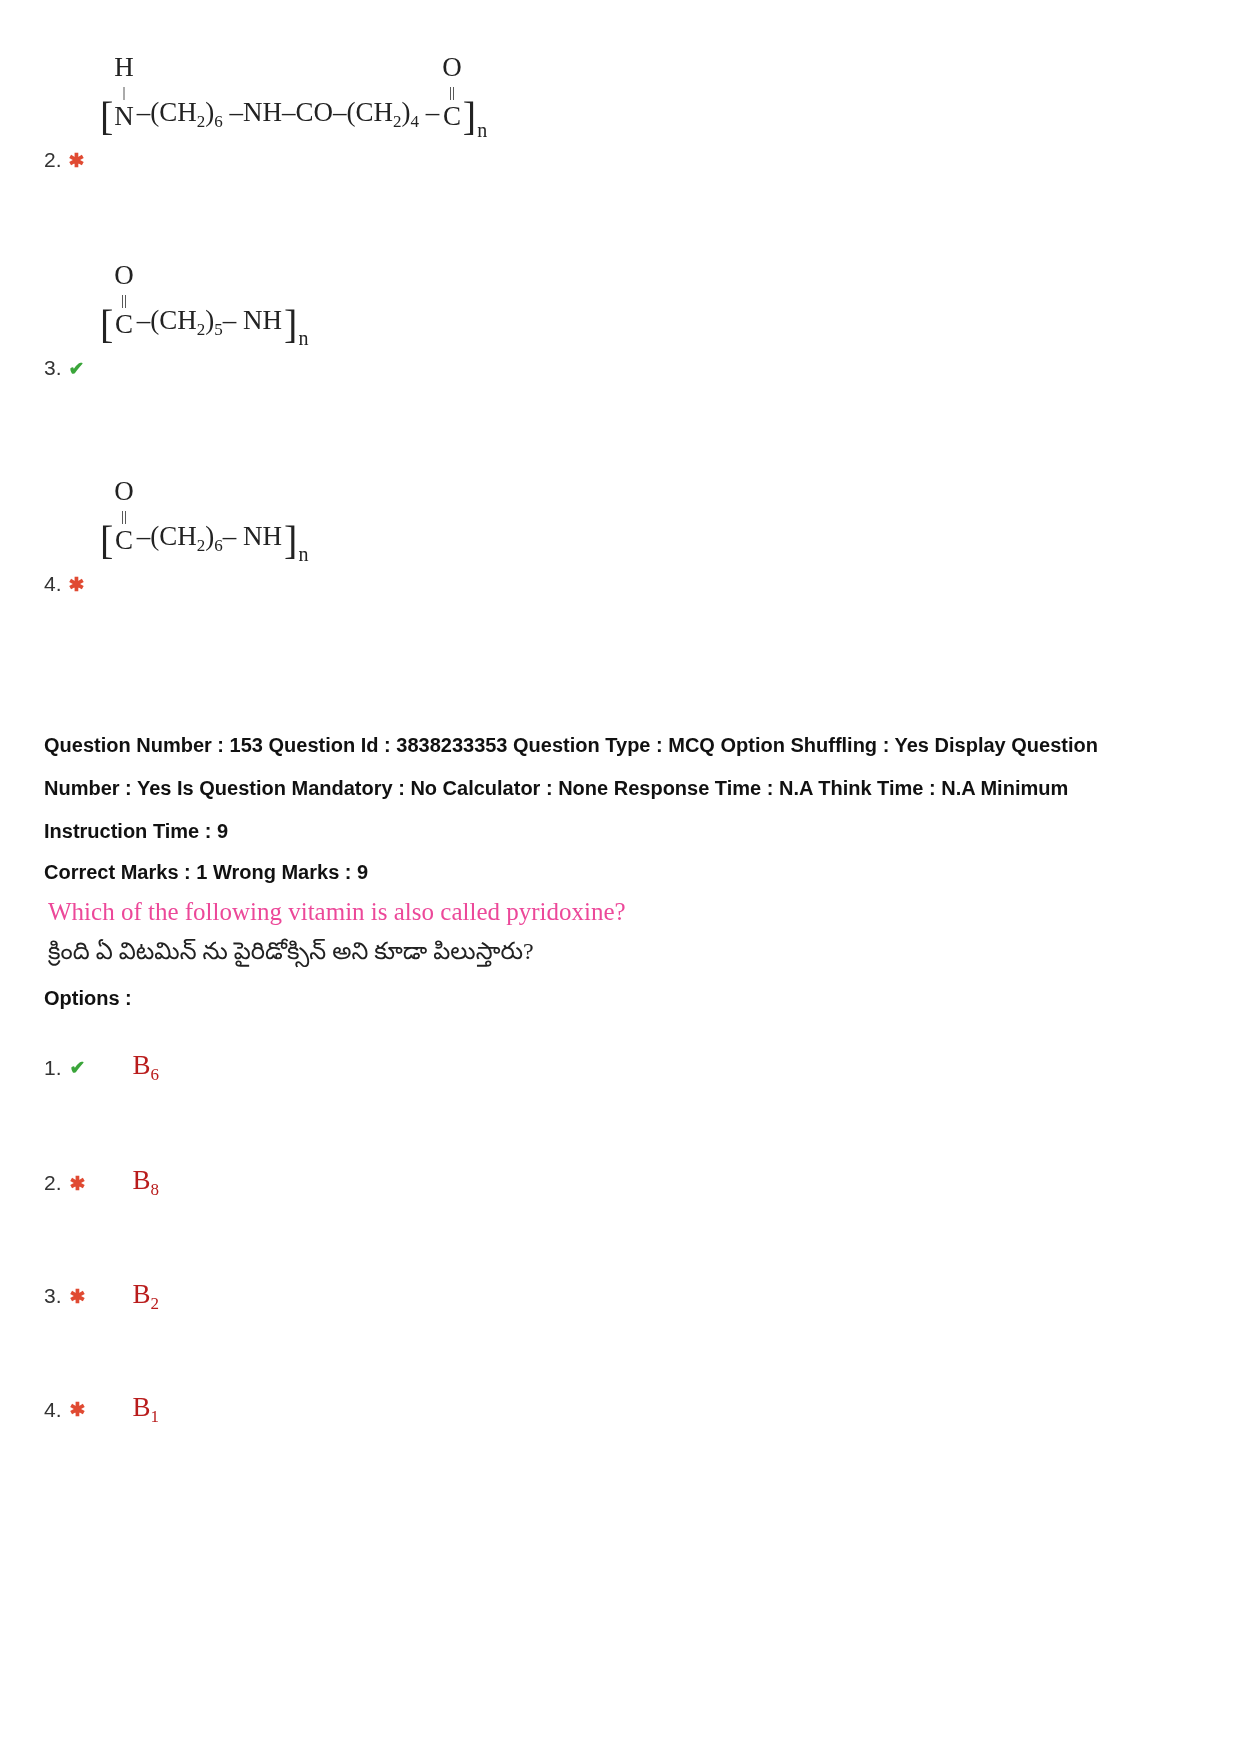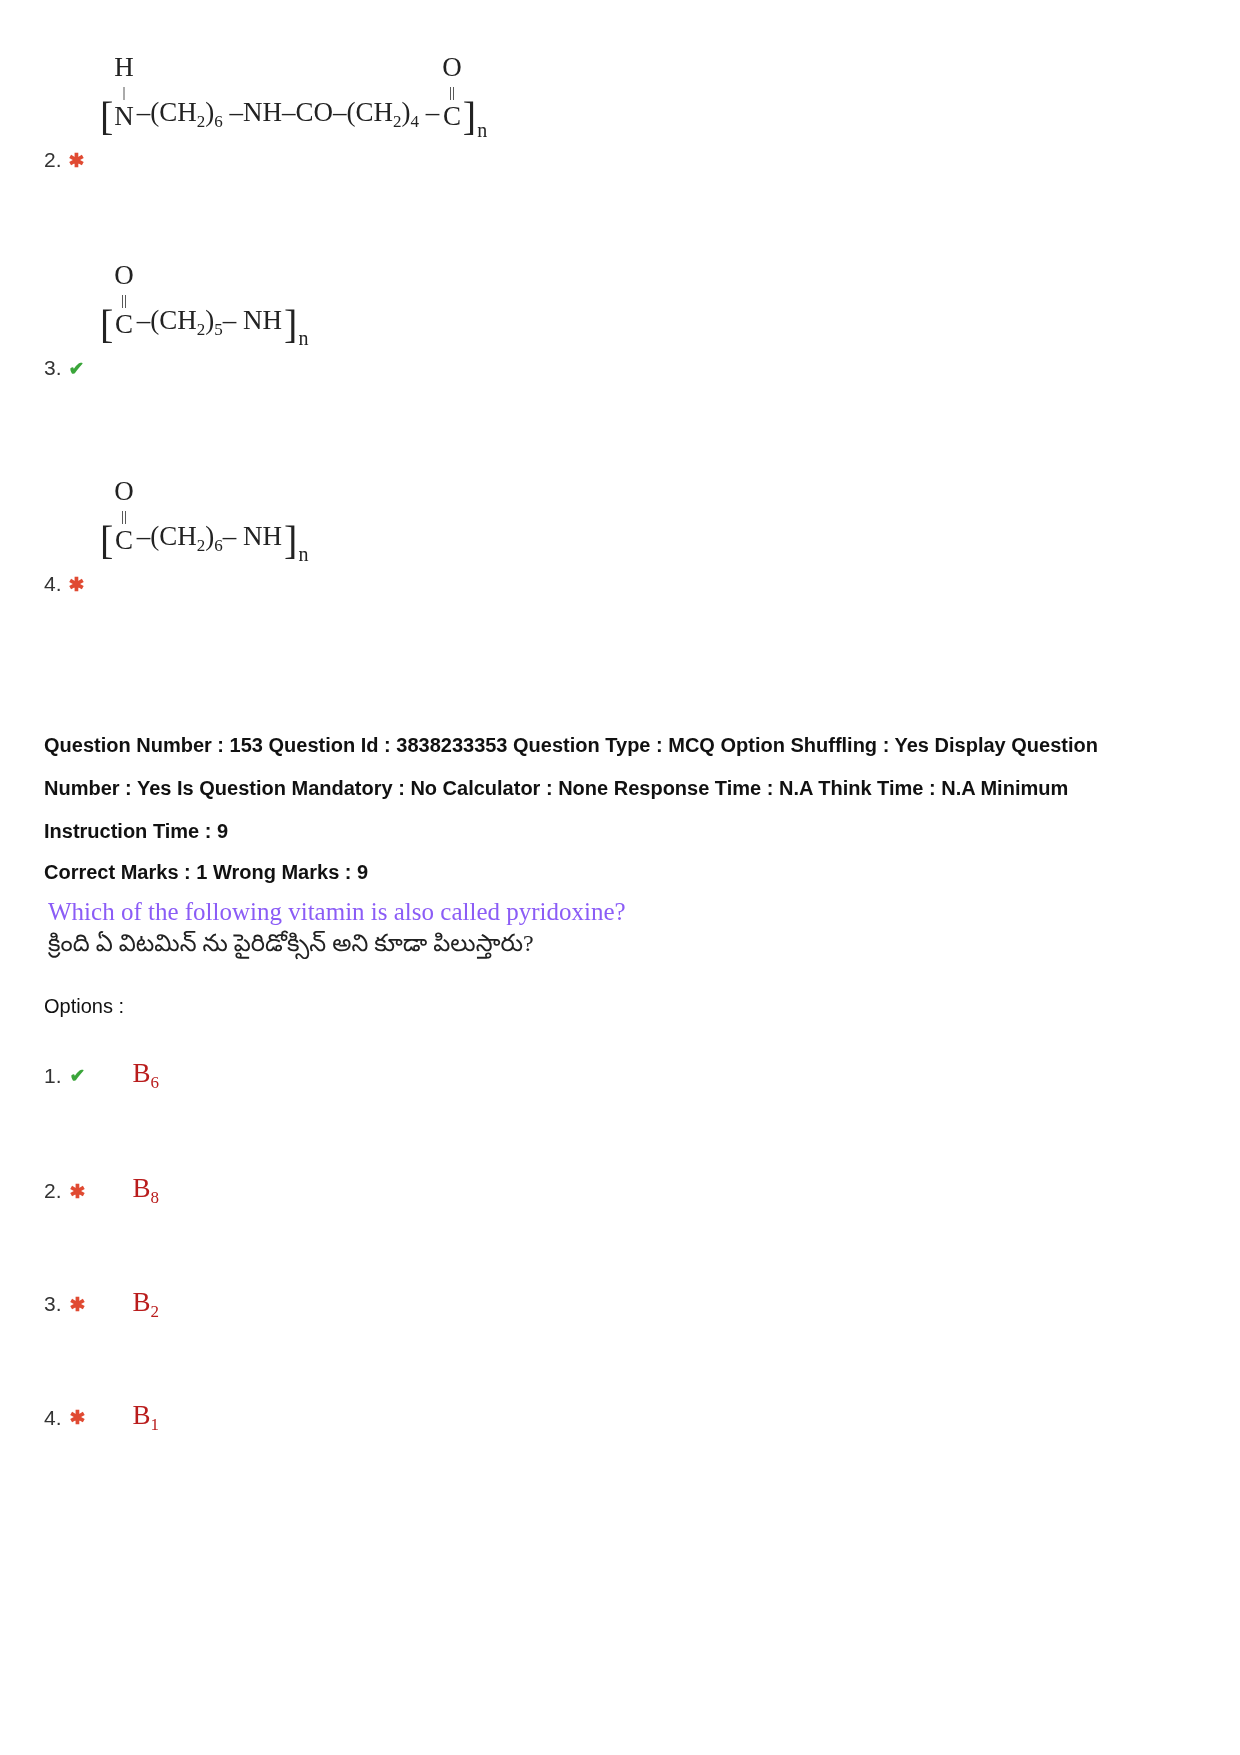--- a/index.html
+++ b/index.html
@@ -74,34 +74,34 @@
   .marks {
     font-weight:700;
     font-size:20px;
     margin-top:8px;
     color:#111111;
   }
   .qtext-en {
     font-family:"Liberation Serif","DejaVu Serif",serif;
     font-size:25px;
     margin-top:14px;
-    color:#8b5cf6;
+    color:#ec4899;
     padding-left:4px;
   }
   .qtext-te {
     font-family:"Liberation Serif","DejaVu Sans",serif;
     font-size:24px;
-    margin-top:4px;
+    margin-top:12px;
     color:#222222;
     padding-left:4px;
   }
   .options-label {
-    font-weight:400;
-    font-size:20px;
-    margin-top:32px;
+    font-weight:700;
+    font-size:20px;
+    margin-top:16px;
     color:#111111;
   }
   .vopt {
     display:flex;
     align-items:center;
     gap:8px;
     font-size:21px;
     color:#333333;
   }
   .vopt .vlabel {

